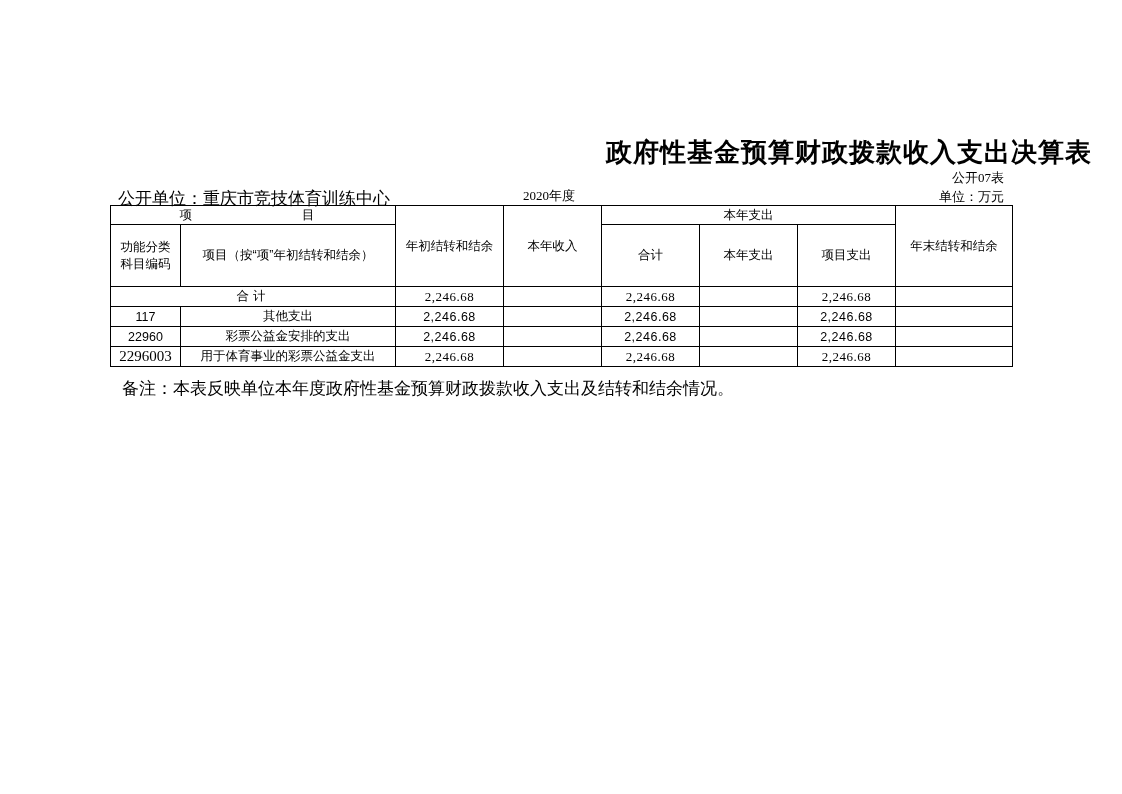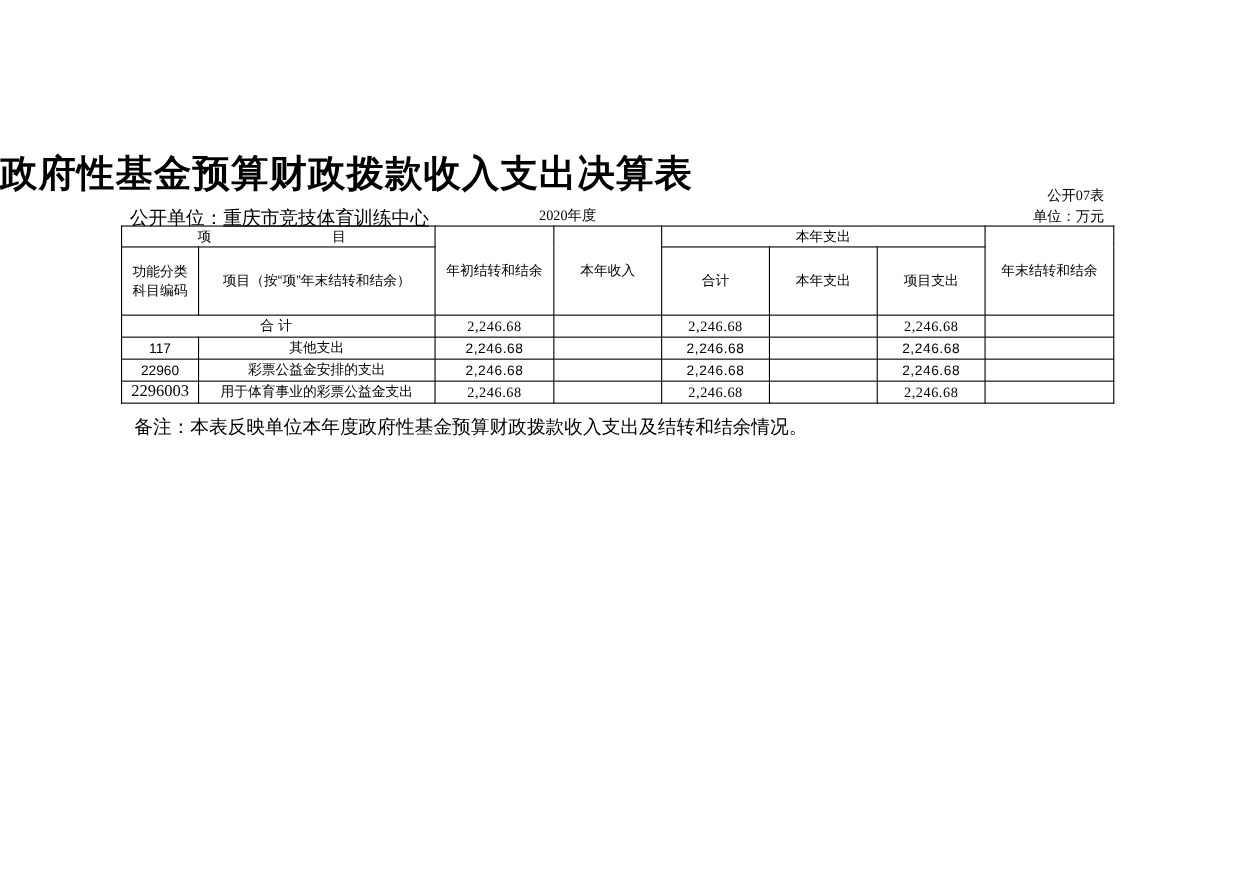--- a/index.html
+++ b/index.html
@@ -19,22 +19,22 @@
     left: 0;
     top: 0;
     width: 1122px;
     height: 794px;
   }
   .title {
     position: absolute;
     left: 0;
     top: 135px;
     width: 1092px;
-    text-align: left;
-    font-size: 34px;
+    text-align: right;
+    font-size: 26px;
     font-weight: bold;
     letter-spacing: 1px;
     font-family: "Liberation Sans", sans-serif;
   }
   .sheet-no {
     position: absolute;
     right: 118px;
     top: 169px;
     font-size: 13px;
     font-family: "Liberation Serif", serif;
@@ -52,21 +52,21 @@
     left: 118px;
     top: 187px;
     font-size: 17px;
     white-space: nowrap;
   }
   .org-name {
     text-decoration: underline;
   }
   .year-line {
     position: absolute;
-    left: 490px;
+    left: 523px;
     top: 187px;
     font-size: 13px;
     white-space: nowrap;
   }
   table.fin {
     position: absolute;
     left: 110px;
     top: 205px;
     border-collapse: collapse;
     table-layout: fixed;
@@ -183,21 +183,21 @@
     <tbody>
       <tr class="row-h1">
         <td colspan="2" class="hd xiangmu-head">项　　　　目</td>
         <td rowspan="2" class="hd">年初结转和结余</td>
         <td rowspan="2" class="hd">本年收入</td>
         <td colspan="3" class="hd">本年支出</td>
         <td rowspan="2" class="hd">年末结转和结余</td>
       </tr>
       <tr class="row-h2">
         <td class="hd">功能分类<br>科目编码</td>
-        <td class="hd">项目（按“项”年末结转和结余）</td>
+        <td class="hd">项目（按“项”年初结转和结余）</td>
         <td class="hd-sub">合计</td>
         <td class="hd-sub">本年支出</td>
         <td class="hd-sub">项目支出</td>
       </tr>
 
       <tr class="row-data">
         <td colspan="2" class="total-label">合计</td>
         <td class="num">2,246.68</td>
         <td class="num"></td>
         <td class="num">2,246.68</td>

